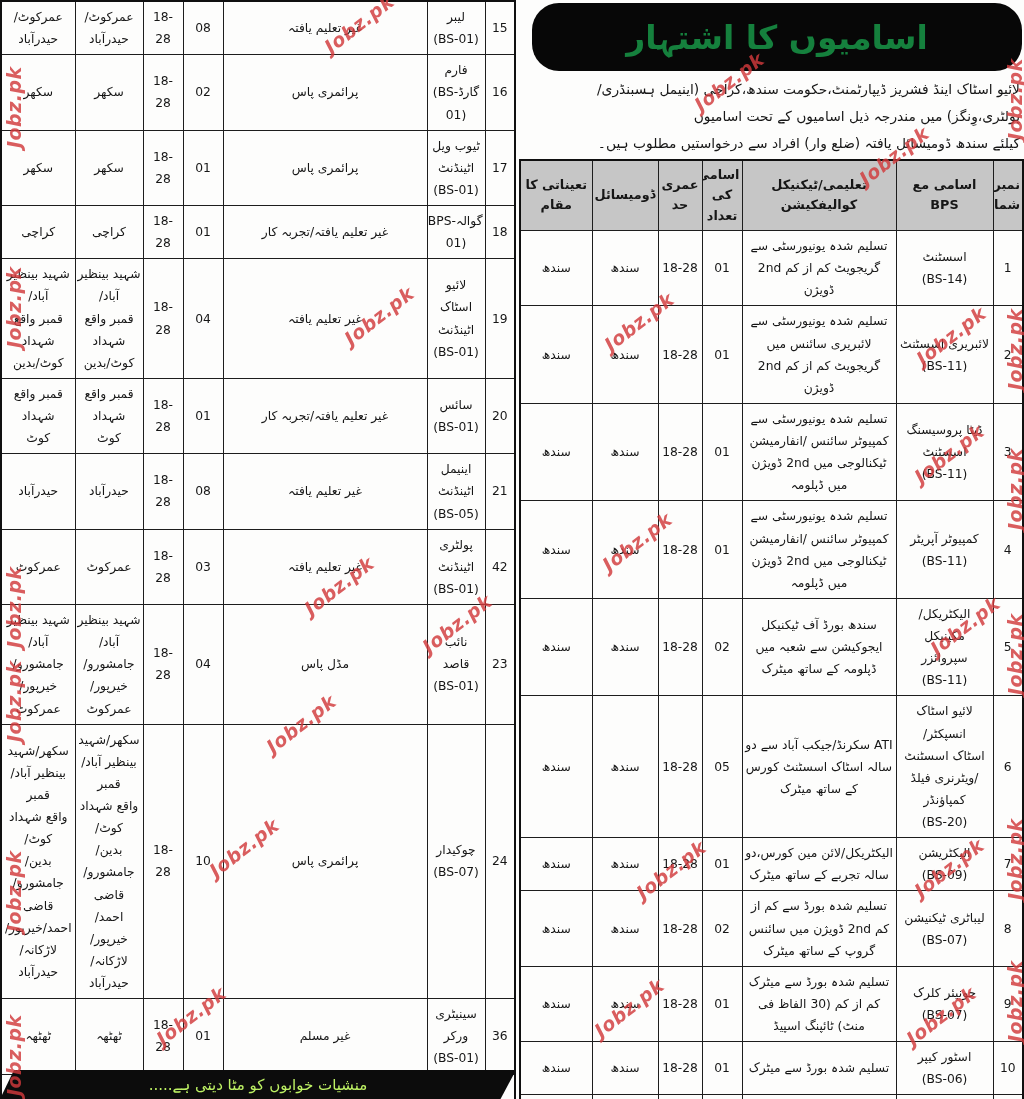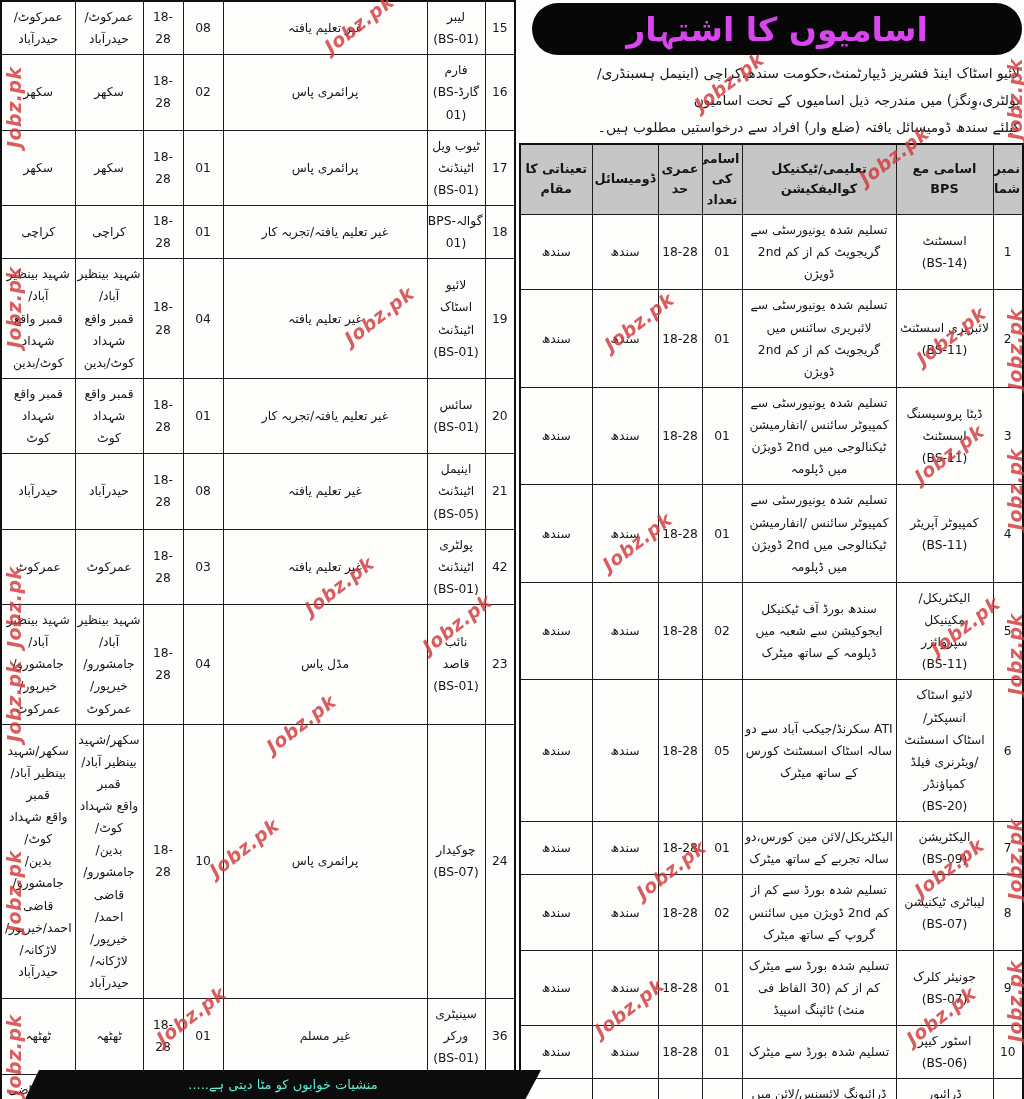--- a/index.html
+++ b/index.html
@@ -6,21 +6,21 @@
   .page{
     position:relative; width:1024px; height:1099px; overflow:hidden;
     background:#fdfdfc; font-family:"DejaVu Sans", sans-serif;
     direction:rtl; color:#161616; margin:0 auto;
   }
   
   .right-col{position:absolute; left:520px; top:0; width:504px;}
   .left-col{position:absolute; left:2px; top:0; width:514px;}
   
   .title-banner{
-    margin:3px 2px 5px 12px; height:52px; background:#070707; color:#d946ef;
+    margin:3px 2px 5px 12px; height:68px; background:#070707; color:#15803d;
     border-radius:27px; display:flex; align-items:center; justify-content:center;
     font-size:33px; font-weight:bold; letter-spacing:1px;
   }
   
   .intro{
     font-size:13.8px; line-height:1.95; text-align:right; white-space:pre-line;
     padding:0 4px 2px 2px; font-weight:500;
   }
   
   table.jobs{border-collapse:collapse; table-layout:fixed; direction:rtl; border:2px solid #101010;}
@@ -42,21 +42,21 @@
   .left-table .c-serial{width:30px;} .left-table .c-post{width:58px;}
   .left-table .c-qual{width:204px;} .left-table .c-count{width:40px;}
   .left-table .c-age{width:40px;} .left-table .c-dom{width:68px;}
   .left-table .c-place{width:74px;}
   .left-table td{font-size:12px;}
   td.col-serial{font-size:13px;}
   .bottom-bar{
     position:absolute; left:0; top:1070px; width:516px; height:29px; background:#0c0c0c;
     clip-path:polygon(14px 0, 100% 0, 97% 100%, 0 100%);
     display:flex; align-items:center; justify-content:center;
-    color:#5eead4; font-size:13px; font-weight:500;margin-left:25px;
+    color:#bef264; font-size:15px; font-weight:500;
   }
   
   .wm-layer{position:absolute; inset:0; z-index:9; pointer-events:none;}
   .wm{
     position:absolute; color:#d23a3c; font-size:19px; font-weight:bold; font-style:italic;
     opacity:.82; transform-origin:left top; letter-spacing:.5px; direction:ltr; white-space:nowrap;
   }
 </style>
 </head>
 <body>

